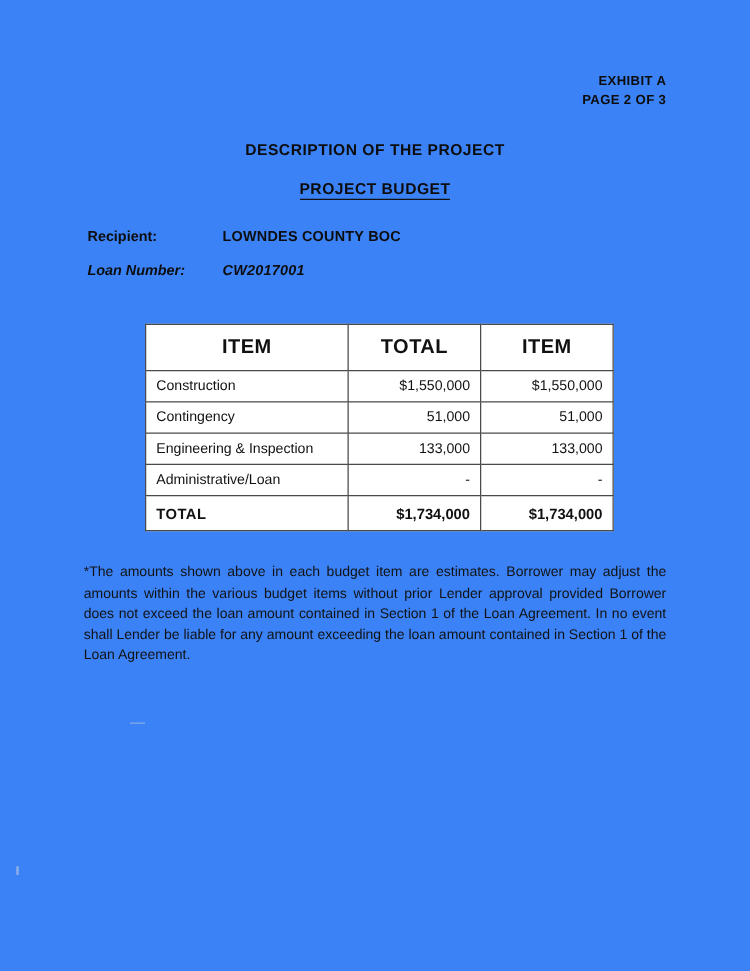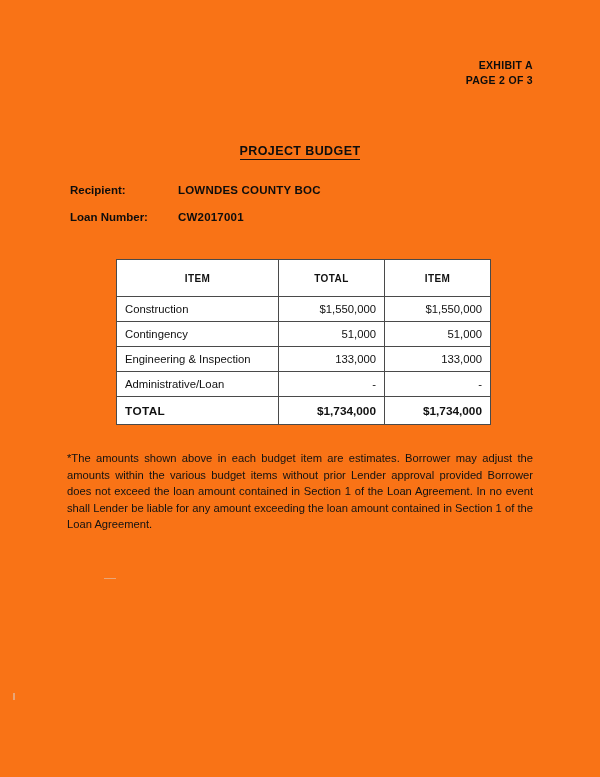--- a/index.html
+++ b/index.html
@@ -11,21 +11,21 @@
     height: 777px;
     background: #ffffff;
     font-family: "Liberation Sans", sans-serif;
     color: #111111;
     overflow: hidden;
   }
   .page {
     position: relative;
     width: 600px;
     height: 777px;
-    background: #f97316;
+    background: #3b82f6;
     box-sizing: border-box;
   }
 
   
   .doc-header {
     position: absolute;
     top: 58px;
     left: 0;
     width: 533px;
     text-align: right;
@@ -67,21 +67,21 @@
   
   .field-row {
     position: absolute;
     left: 70px;
     font-size: 11.5px;
     font-weight: bold;
     color: #0d0d0d;
     white-space: nowrap;
   }
   .field-row.r1 { top: 184px; }
-  .field-row.r2 { top: 211px; }
+  .field-row.r2 { top: 211px; font-style: italic; }
   .field-label {
     display: inline-block;
     width: 108px;
   }
   .field-value {
     display: inline-block;
     font-weight: bold;
     letter-spacing: 0.2px;
   }
 
@@ -101,21 +101,21 @@
   .budget-table td {
     border: 1px solid #4a4a4a;
     padding: 0 8px;
     height: 24px;
     vertical-align: middle;
   }
   .budget-table thead th {
     height: 36px;
     text-align: center;
     font-weight: bold;
-    font-size: 10px;
+    font-size: 16px;
     letter-spacing: 0.4px;
   }
   .col-item   { width: 162px; }
   .col-total  { width: 106px; }
   .col-cwsrf  { width: 106px; }
 
   .cell-item {
     text-align: left;
     font-weight: normal;
     margin-top: 20px;
@@ -158,20 +158,21 @@
 </head>
 <body>
 
 <div class="page">
 
   <div class="doc-header">
     <div>EXHIBIT A</div>
     <div>PAGE 2 OF 3</div>
   </div>
 
+  <div class="title-main">DESCRIPTION OF THE PROJECT</div>
 
   <div class="title-sub">
     <span>PROJECT BUDGET</span>
   </div>
 
   <div class="field-row r1">
     <span class="field-label">Recipient:</span><span class="field-value">LOWNDES COUNTY BOC</span>
   </div>
 
   <div class="field-row r2">

